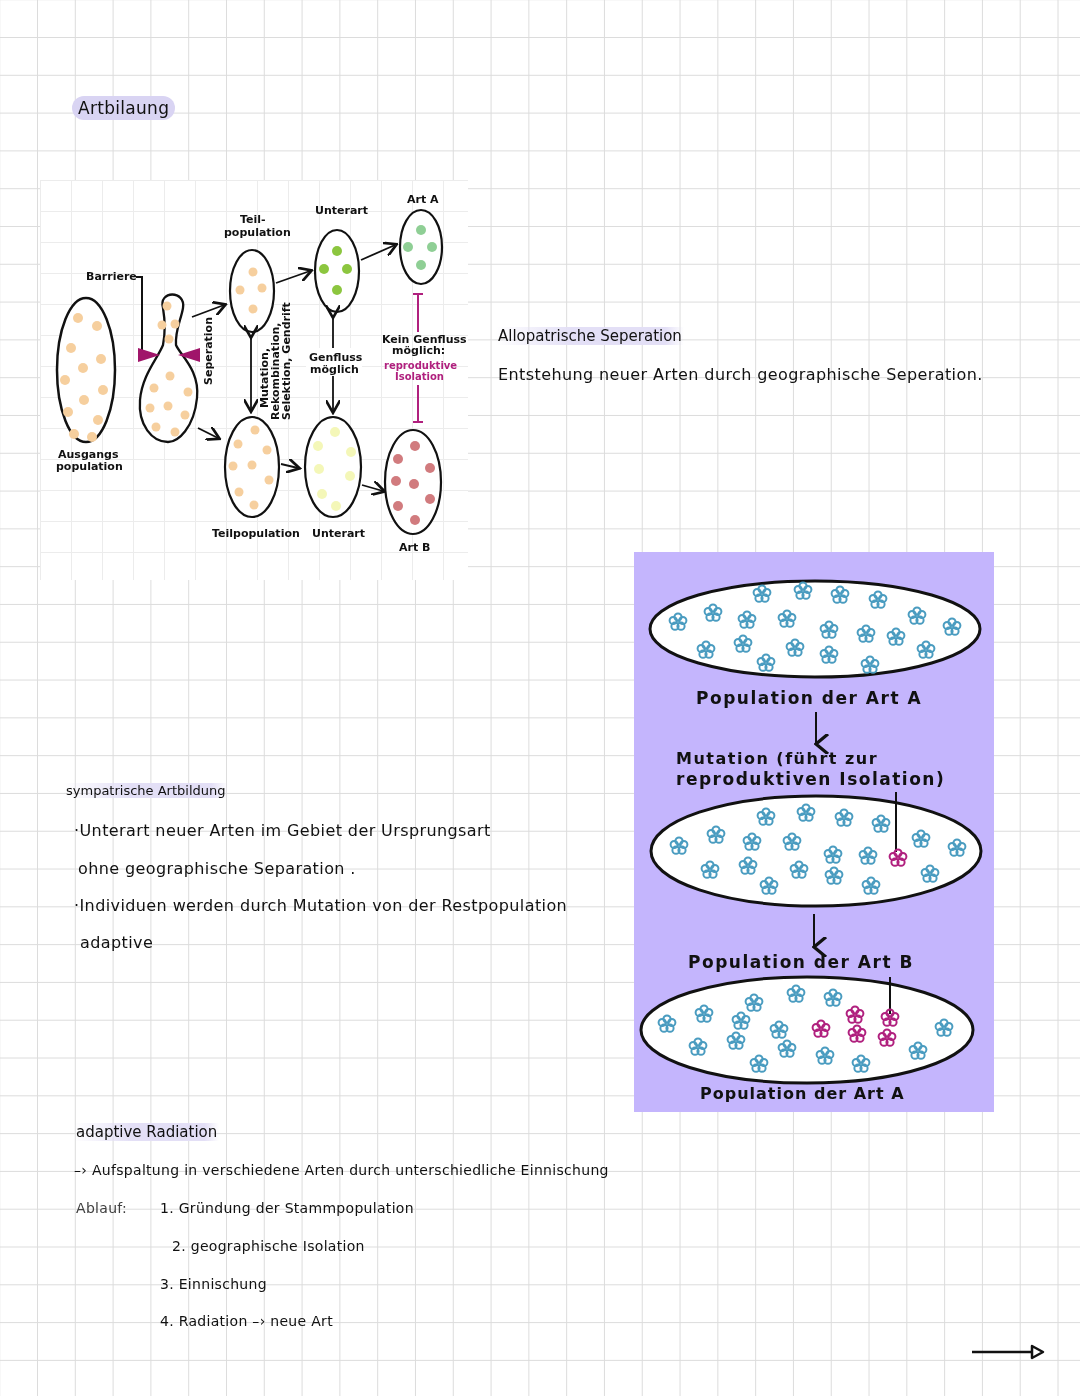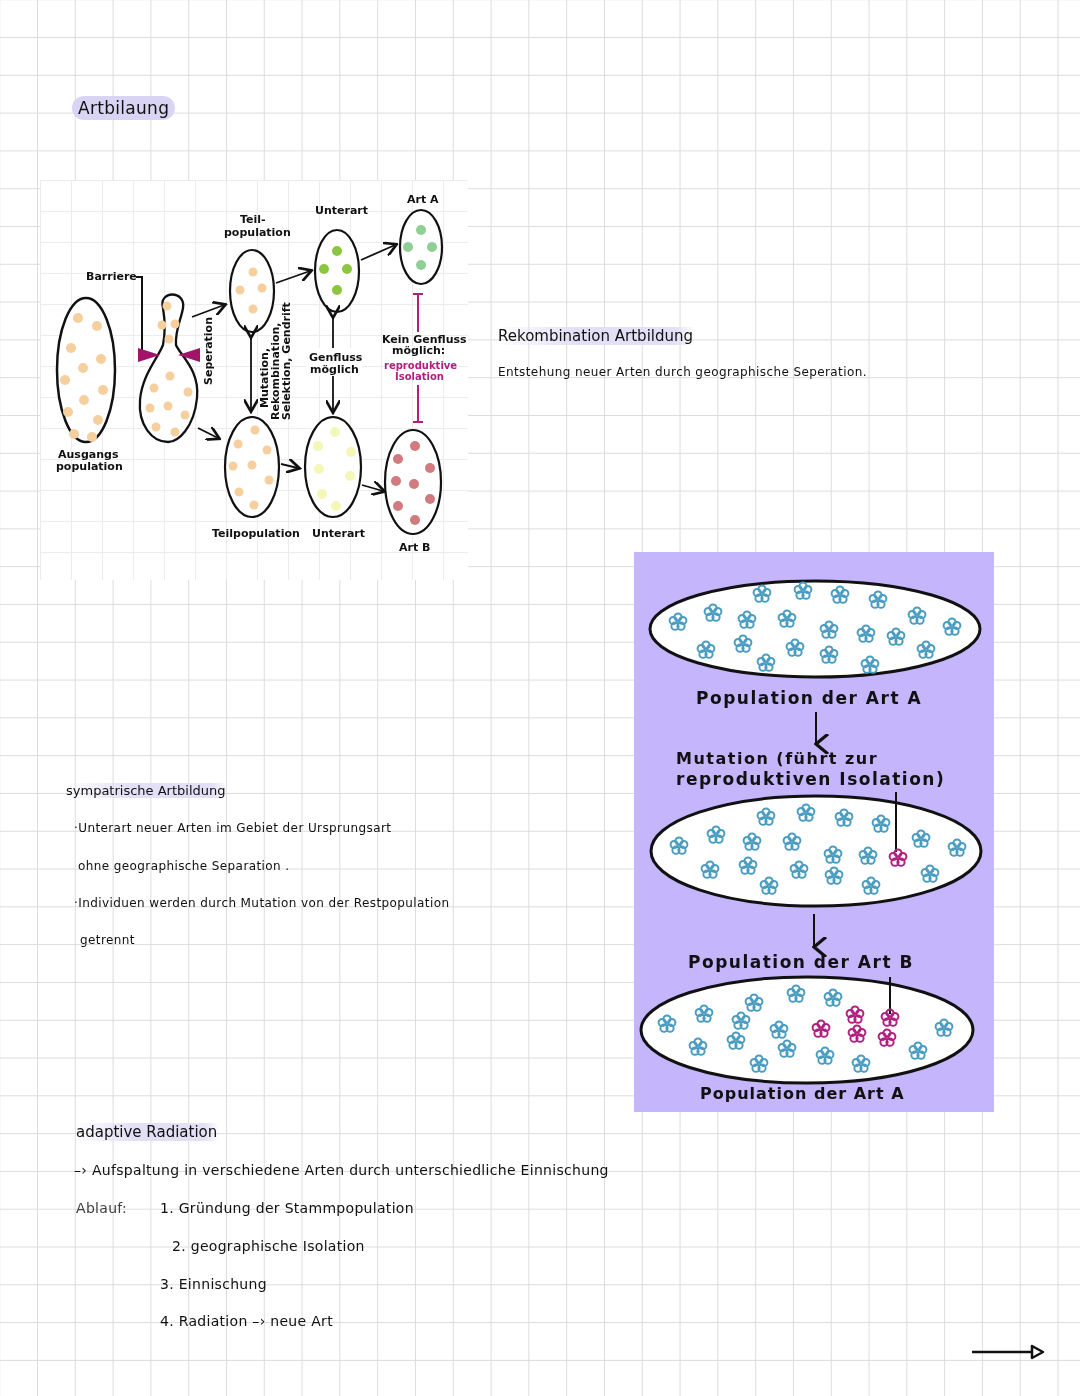--- a/index.html
+++ b/index.html
@@ -12,21 +12,21 @@
     background-size: 37.8px 37.8px;
     background-position: -0.8px -0.8px;
     font-family: "DejaVu Sans", sans-serif;
     color: #111;
   }
   .abs { position: absolute; white-space: nowrap; }
   .hl { background: #d9d4f3; border-radius: 12px; padding: 2px 6px; }
   .hl-soft { background: linear-gradient(to right, transparent 0%, #e3dff6 40%, #e3dff6 90%, transparent 100%); padding: 0 2px; }
   .title { font-size: 17px; letter-spacing: 0.3px; }
   .heading { font-size: 15px; }
-  .body-text { font-size: 12px; letter-spacing: 0.4px; }
+  .body-text { font-size: 16px; letter-spacing: 0.4px; }
   .small-text { font-size: 14px; letter-spacing: 0.3px; }
   .muted { color: #404040; }
   .figure-box { position: absolute; background: #c4b5fd; }
   .figure-box.gridded {
     background-color: #ffffff;
     background-image:
       linear-gradient(to right, #ececec 1px, transparent 1px),
       linear-gradient(to bottom, #ececec 1px, transparent 1px);
     background-size: 31px 31px;
   }
@@ -193,21 +193,21 @@
           <circle cx="374" cy="304" r="5"></circle>
           <circle cx="390" cy="319" r="5"></circle>
         <circle cx="358" cy="326" r="5"></circle>
           <circle cx="375" cy="340" r="5"></circle>
       </g>
     </g>
     <text class="lbl" x="359" y="371">Art B</text>
   </svg>
 </div>
 
-<div class="abs heading hl-soft" style="left:496px; top:327px;">Rekombination  Artbildung</div>
+<div class="abs heading hl-soft" style="left:496px; top:327px;">Allopatrische  Seperation</div>
 <div class="abs body-text" style="left:498px; top:365px;">Entstehung neuer Arten durch geographische Seperation.</div>
 
 <div class="figure-box" style="left:634px; top:552px; width:360px; height:560px;">
   <svg width="360" height="560" viewBox="0 0 360 560" xmlns="http://www.w3.org/2000/svg">
     <defs>
       <g id="flower">
         <circle cx="0" cy="-5" r="3.6" fill="none" stroke-width="2"></circle>
         <circle cx="4.8" cy="-1.5" r="3.6" fill="none" stroke-width="2"></circle>
         <circle cx="3" cy="4.2" r="3.6" fill="none" stroke-width="2"></circle>
         <circle cx="-3" cy="4.2" r="3.6" fill="none" stroke-width="2"></circle>
@@ -312,21 +312,21 @@
       </g>
     </g>
     <text class="cap" x="66" y="547" style="font-size:16px; letter-spacing:1px">Population der Art A</text>
   </svg>
 </div>
 
 <div class="abs heading hl-soft" style="left:64px; top:783px; font-size:13px;">sympatrische Artbildung</div>
 <div class="abs body-text" style="left:74px; top:821px;">·Unterart neuer Arten  im Gebiet der  Ursprungsart</div>
 <div class="abs body-text" style="left:78px; top:859px;">ohne geographische Separation .</div>
 <div class="abs body-text" style="left:74px; top:896px;">·Individuen werden durch Mutation von der Restpopulation</div>
-<div class="abs body-text" style="left:80px; top:933px;">getrennt</div>
+<div class="abs body-text" style="left:80px; top:933px;">adaptive</div>
 
 <div class="abs heading hl-soft" style="left:74px; top:1123px;">adaptive Radiation</div>
 <div class="abs small-text" style="left:74px; top:1162px;">–› Aufspaltung in verschiedene Arten durch unterschiedliche Einnischung</div>
 <div class="abs small-text muted" style="left:76px; top:1200px;">Ablauf:</div>
 <div class="abs small-text" style="left:160px; top:1200px;">1. Gründung der Stammpopulation</div>
 <div class="abs small-text" style="left:172px; top:1238px;">2. geographische Isolation</div>
 <div class="abs small-text" style="left:160px; top:1276px;">3. Einnischung</div>
 <div class="abs small-text" style="left:160px; top:1313px;">4. Radiation –› neue  Art</div>
 
 <div class="abs" style="left:968px; top:1340px; width:80px; height:24px;">

